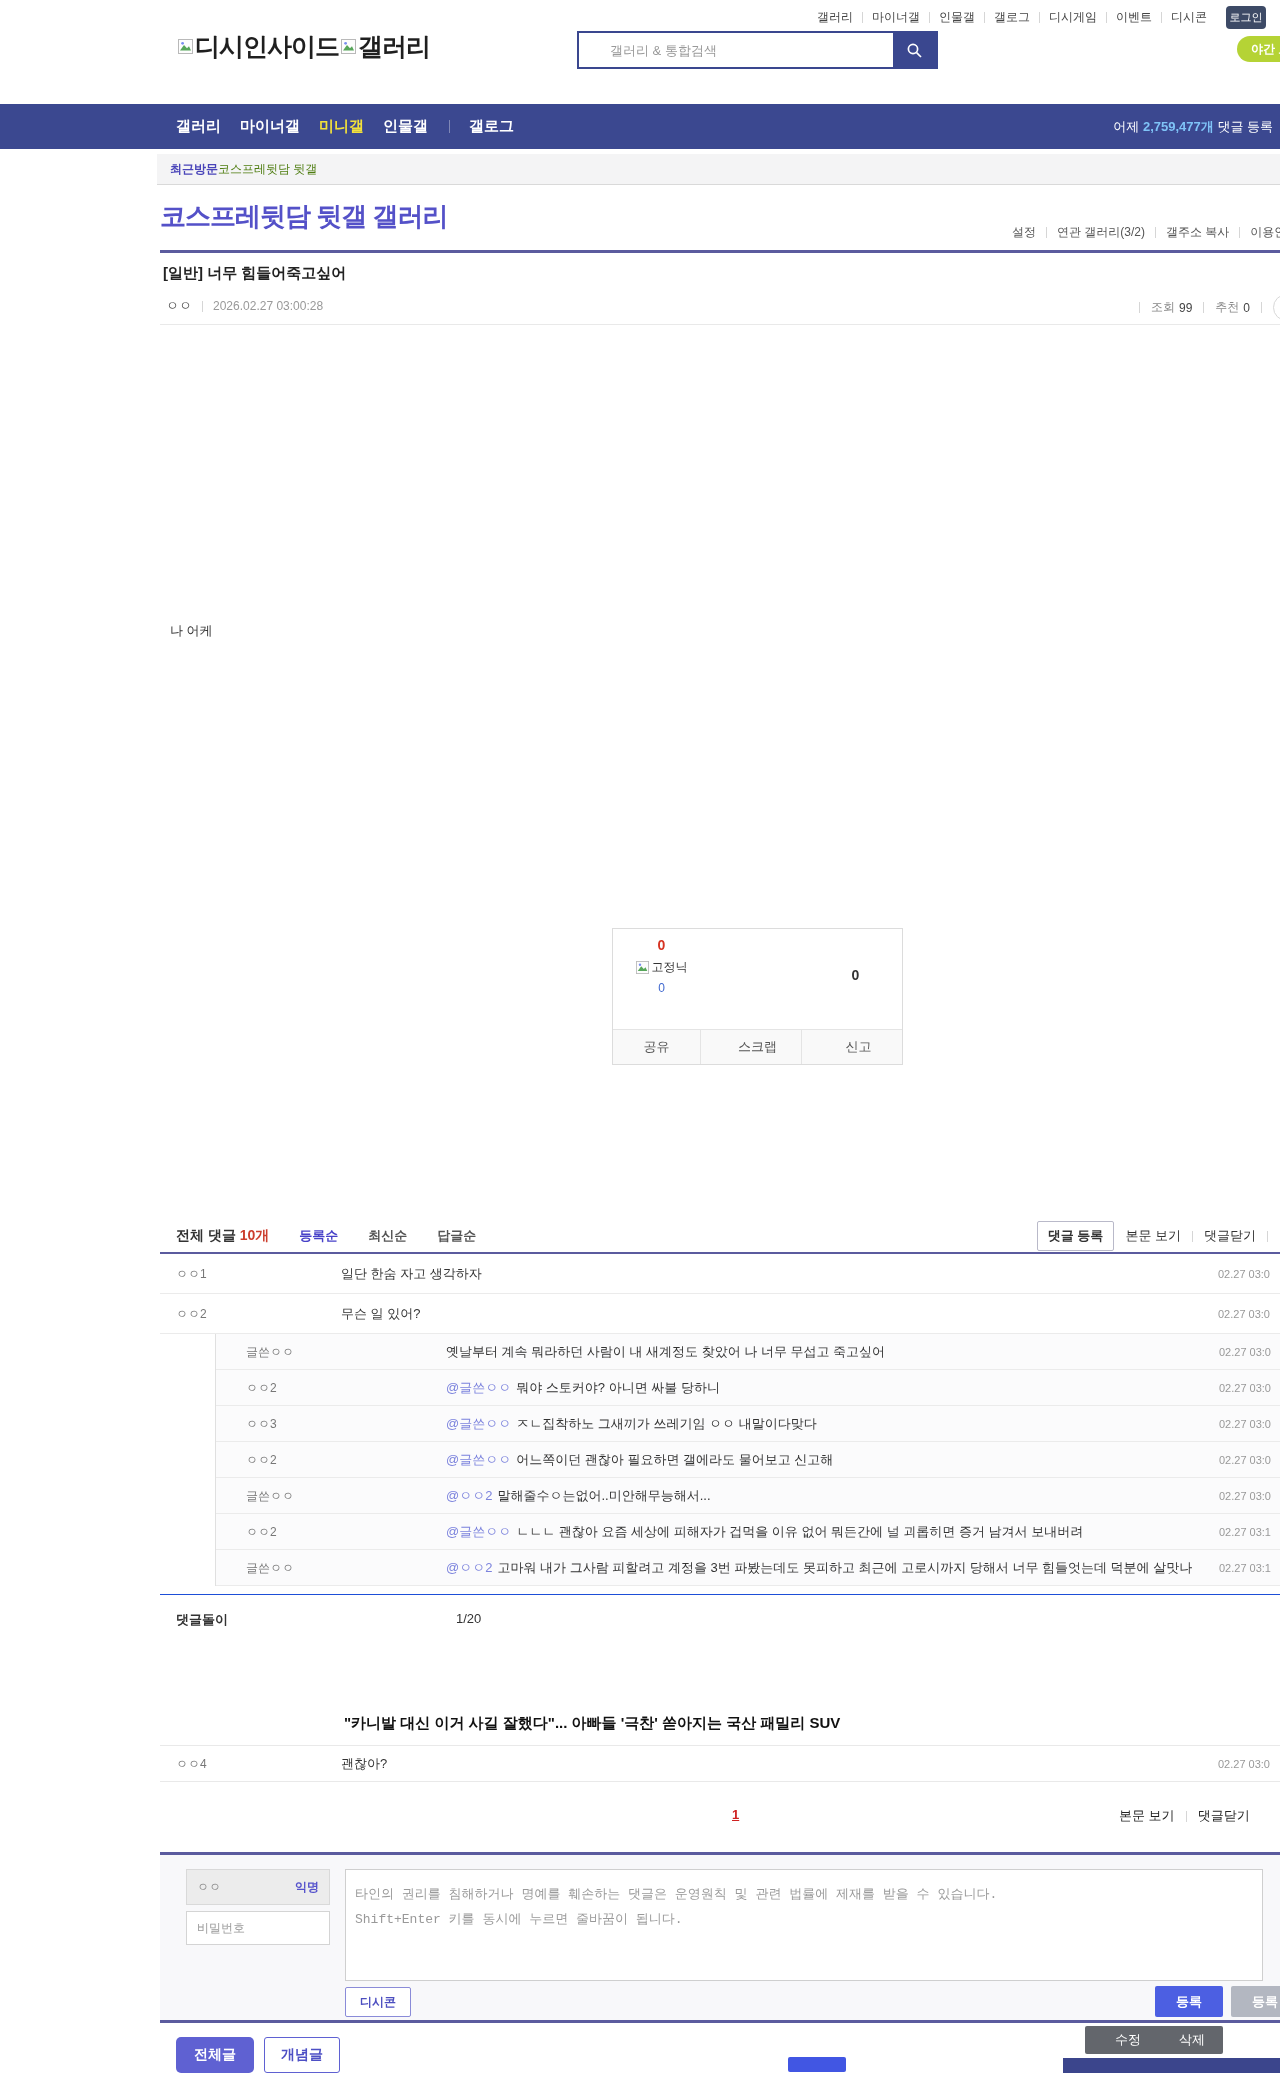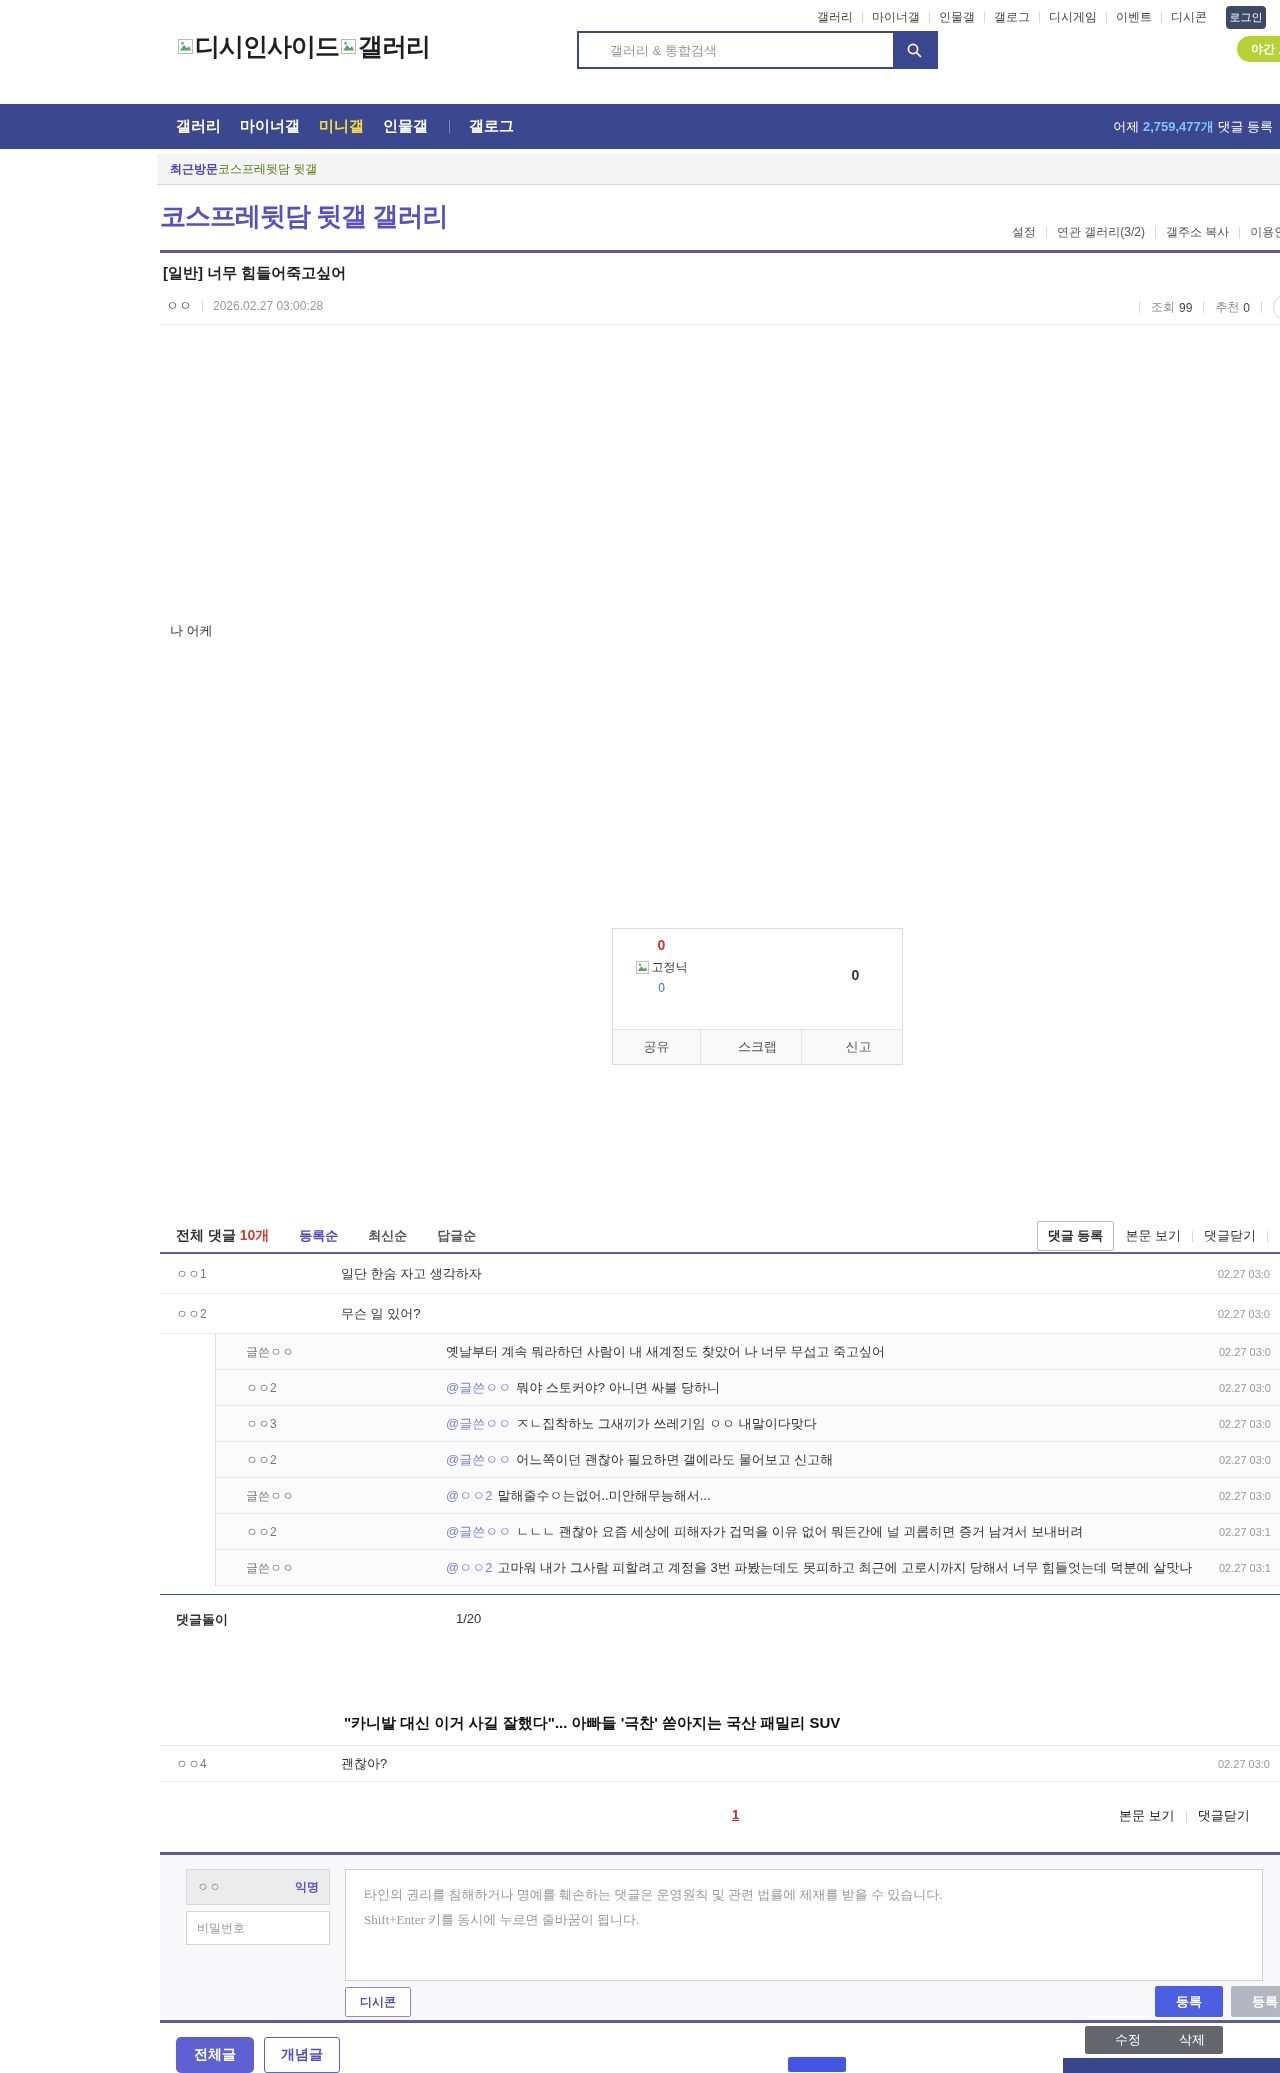--- a/index.html
+++ b/index.html
@@ -111,22 +111,22 @@
   .cform { position:absolute; left:160px; top:1852px; width:1120px; height:171px; background:#f8f8fa;
            border-top:3px solid #5b5b9e; border-bottom:3px solid #5b5b9e; }
   .namebox { position:absolute; left:26px; top:14px; width:144px; height:36px; background:#ececec; border:1px solid #d9d9d9;
              display:flex; align-items:center; justify-content:space-between; padding:0 10px; }
   .namebox .nn { font-size:12px; color:#888; }
   .namebox .anon { font-size:12px; font-weight:bold; color:#5552cc; }
   .pwbox { position:absolute; left:26px; top:56px; width:144px; height:34px; }
   .pwbox input { width:100%; height:100%; border:1px solid #d4d4d4; padding:0 10px; font-size:12px; color:#555; outline:none; font-family:inherit; }
   .pwbox input::placeholder { color:#999; }
   .cta { position:absolute; left:185px; top:14px; width:918px; height:112px; }
-  .cta textarea { width:100%; height:100%; border:1px solid #cfcfcf; resize:none; padding:12px 18px; font-size:13px;
-                  color:#4d7c0f; line-height:1.95; outline:none; font-family:Liberation Serif, serif; }
+  .cta textarea { width:100%; height:100%; border:1px solid #cfcfcf; resize:none; padding:12px 9px; font-size:13px;
+                  color:#4d7c0f; line-height:1.95; outline:none; font-family:Liberation Mono, monospace; }
   .cta textarea::placeholder { color:#999; }
   .dcconbtn { position:absolute; left:185px; top:132px; width:66px; height:30px; background:#fff; border:1px solid #8a8bd8;
               color:#4d4fc0; font-size:12px; font-weight:bold; display:flex; align-items:center; justify-content:center;
               border-radius:2px; cursor:pointer; }
   .submit-blue { position:absolute; left:995px; top:131px; width:68px; height:31px; background:#4c5fe2; color:#fff; font-size:13px;
                  font-weight:bold; display:flex; align-items:center; justify-content:center; border-radius:2px; cursor:pointer; }
   .submit-gray { position:absolute; left:1071px; top:131px; width:68px; height:31px; background:#b3b7c1; color:#fff; font-size:13px;
                  font-weight:bold; display:flex; align-items:center; justify-content:center; border-radius:2px; cursor:pointer; }
 
   

